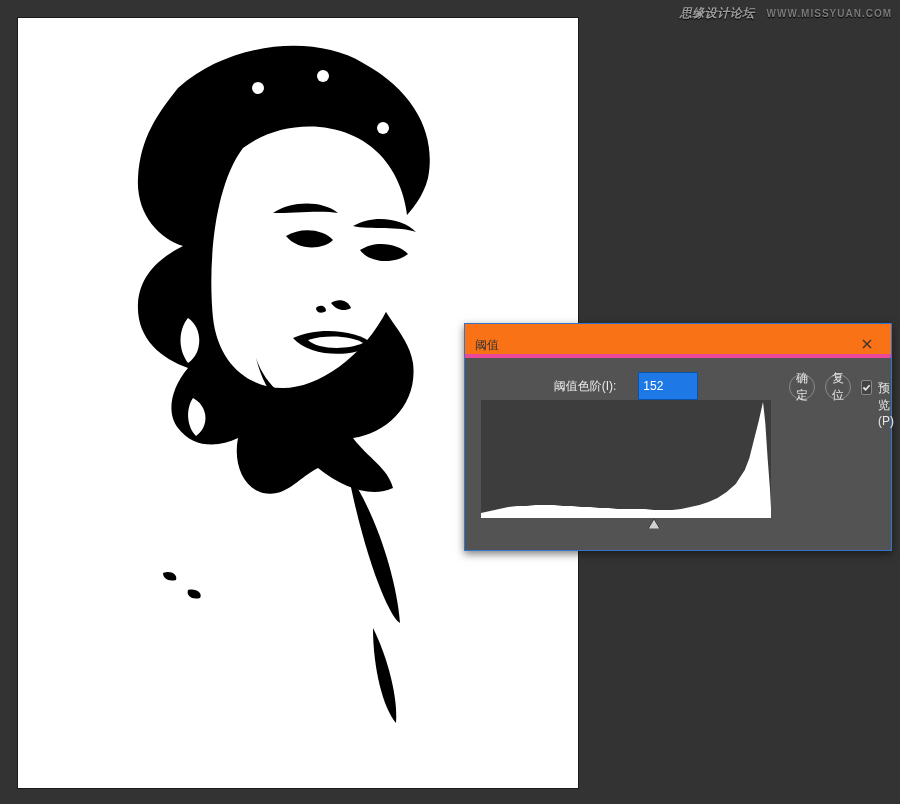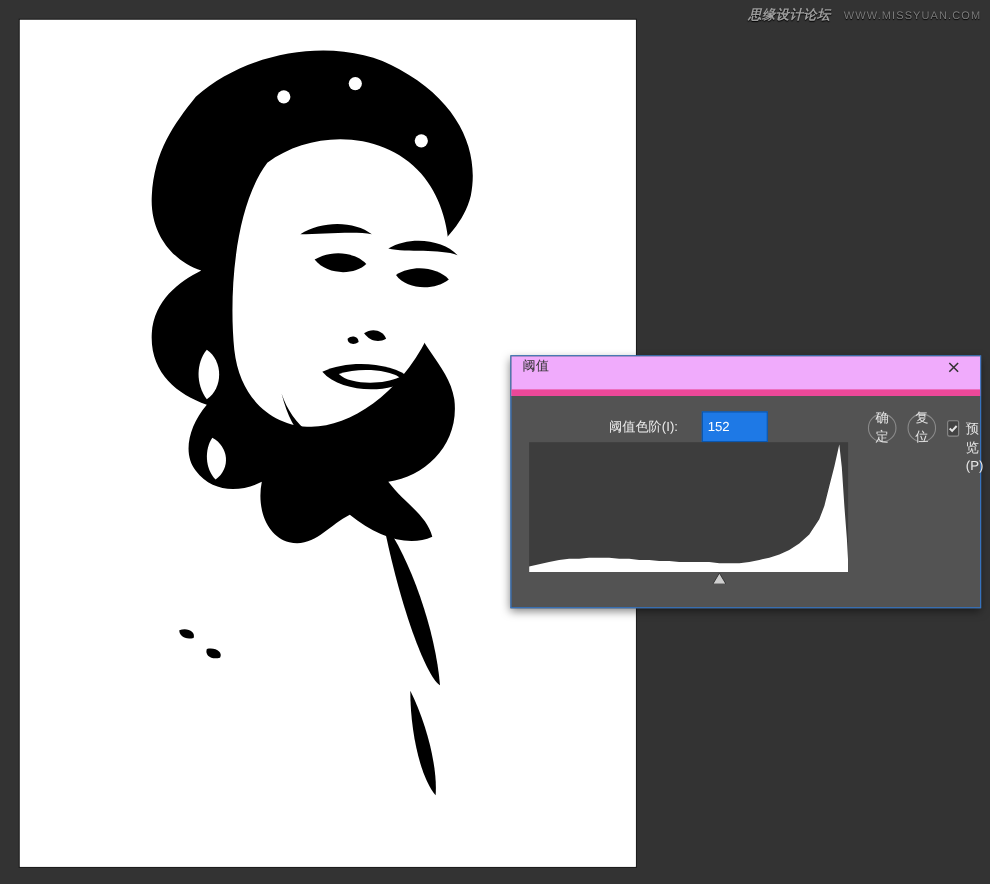--- a/index.html
+++ b/index.html
@@ -1,22 +1,22 @@
 <!DOCTYPE html>
 <html><head>
 <meta charset="utf-8">
 <style>
 html,body{margin:0;padding:0;width:900px;height:804px;overflow:hidden;font-family:"Microsoft YaHei","SimSun",Arial,sans-serif;background:#333}
 .stage{position:absolute;inset:0;background:#333}
 .canvas{position:absolute;left:18px;top:18px;width:560px;height:770px;background:#fff;box-shadow:0 0 0 1px #1b1b1b}
 .canvas svg{width:100%;height:100%;display:block}
 .watermark{position:absolute;right:8px;top:5px;color:#9d9d9d;font-size:12px;font-weight:600;letter-spacing:.5px;text-shadow:0 1px 1px #000;font-style:italic}
-.watermark .site{font-weight:400;margin-left:8px;font-style:normal;color:#7b7b7b;font-size:10px;letter-spacing:1px}
+.watermark .site{font-weight:700;margin-left:8px;font-style:normal;color:#7b7b7b;font-size:10px;letter-spacing:1px}
 .dialog{position:absolute;left:464px;top:323px;width:426px;background:#535353;border:1px solid #3276c9;box-shadow:0 3px 8px rgba(0,0,0,.5)}
-.titlebar{height:30px;background:#f0abfc;display:flex;align-items:flex-start;padding:0 10px;border-bottom:6px solid #ec4899}
+.titlebar{height:30px;background:#f97316;display:flex;align-items:flex-end;padding:0 10px;border-bottom:4px solid #ec4899}
 .titlebar-title{flex:1;font-size:12px;color:#333}
 .titlebar-close{width:28px;height:20px;display:flex;align-items:center;justify-content:center;cursor:pointer}
 .titlebar-close svg{width:10px;height:10px;stroke:#333;stroke-width:1.4}
 .dialog-body{display:flex;padding:14px 16px 18px 16px;gap:18px}
 .dialog-main{flex:1}
 .field-row{display:flex;align-items:center;justify-content:center;gap:22px;}
 .field-label{color:#eaeaea;font-size:12px}
 .field-input{width:50px;height:18px;background:#fff;border:1px solid #3276c9;color:#111;font-size:12px;padding:4px 4px;text-align:left}
 .field-input.sel{background:#1e79e6;color:#fff;border:1px solid #0a54a8}
 .histogram{position:relative;width:290px;height:118px;background:#3d3d3d;margin:0 auto;border:0}

